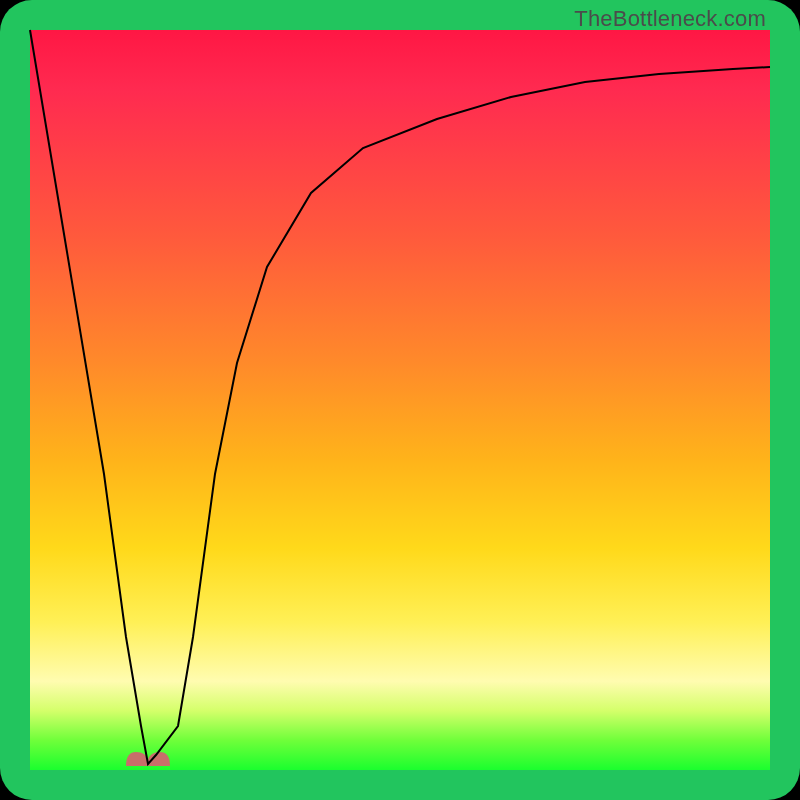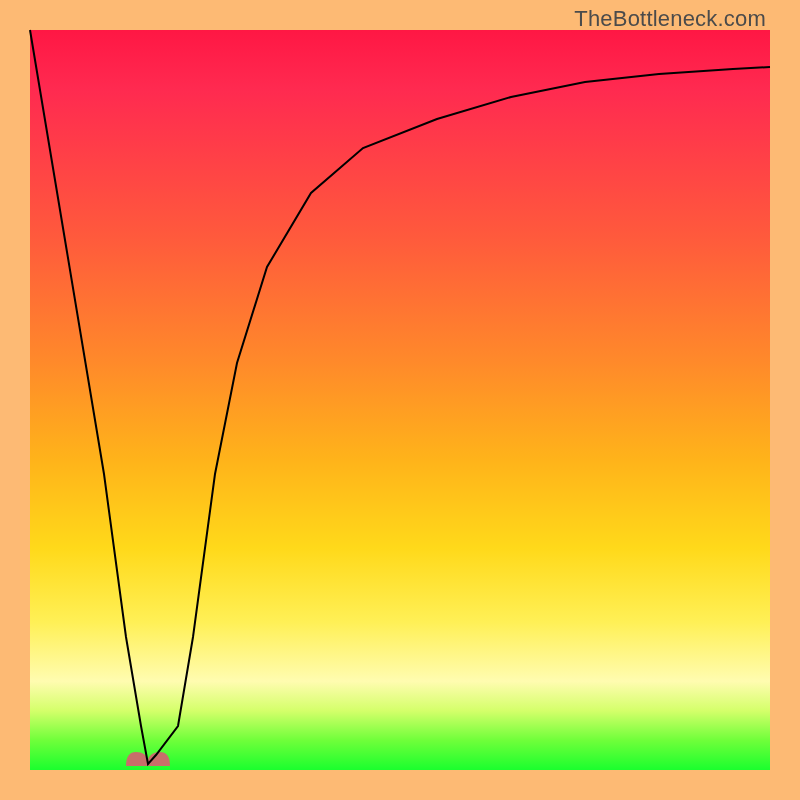--- a/index.html
+++ b/index.html
@@ -8,21 +8,22 @@
     width: 800px;
     height: 800px;
     background: #000;
     overflow: hidden;
     font-family: Arial, Helvetica, sans-serif;
   }
   .frame {
     position: relative;
     width: 800px;
     height: 800px;
-    background: #fdba74;
+    background: #22c55e;
+    border-radius: 32px;
   }
   .plot-area {
     position: absolute;
     left: 30px;
     top: 30px;
     width: 740px;
     height: 740px;
     
     background: linear-gradient(
       to bottom,

